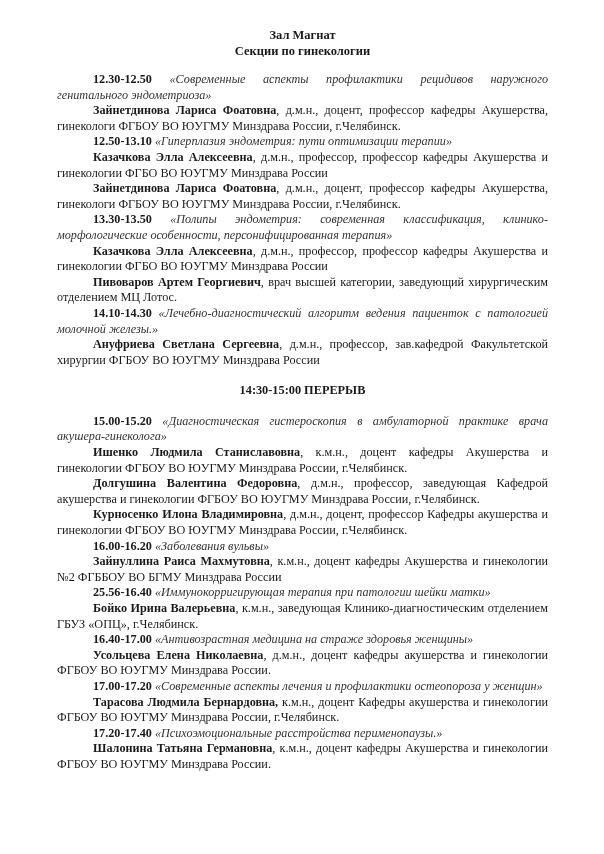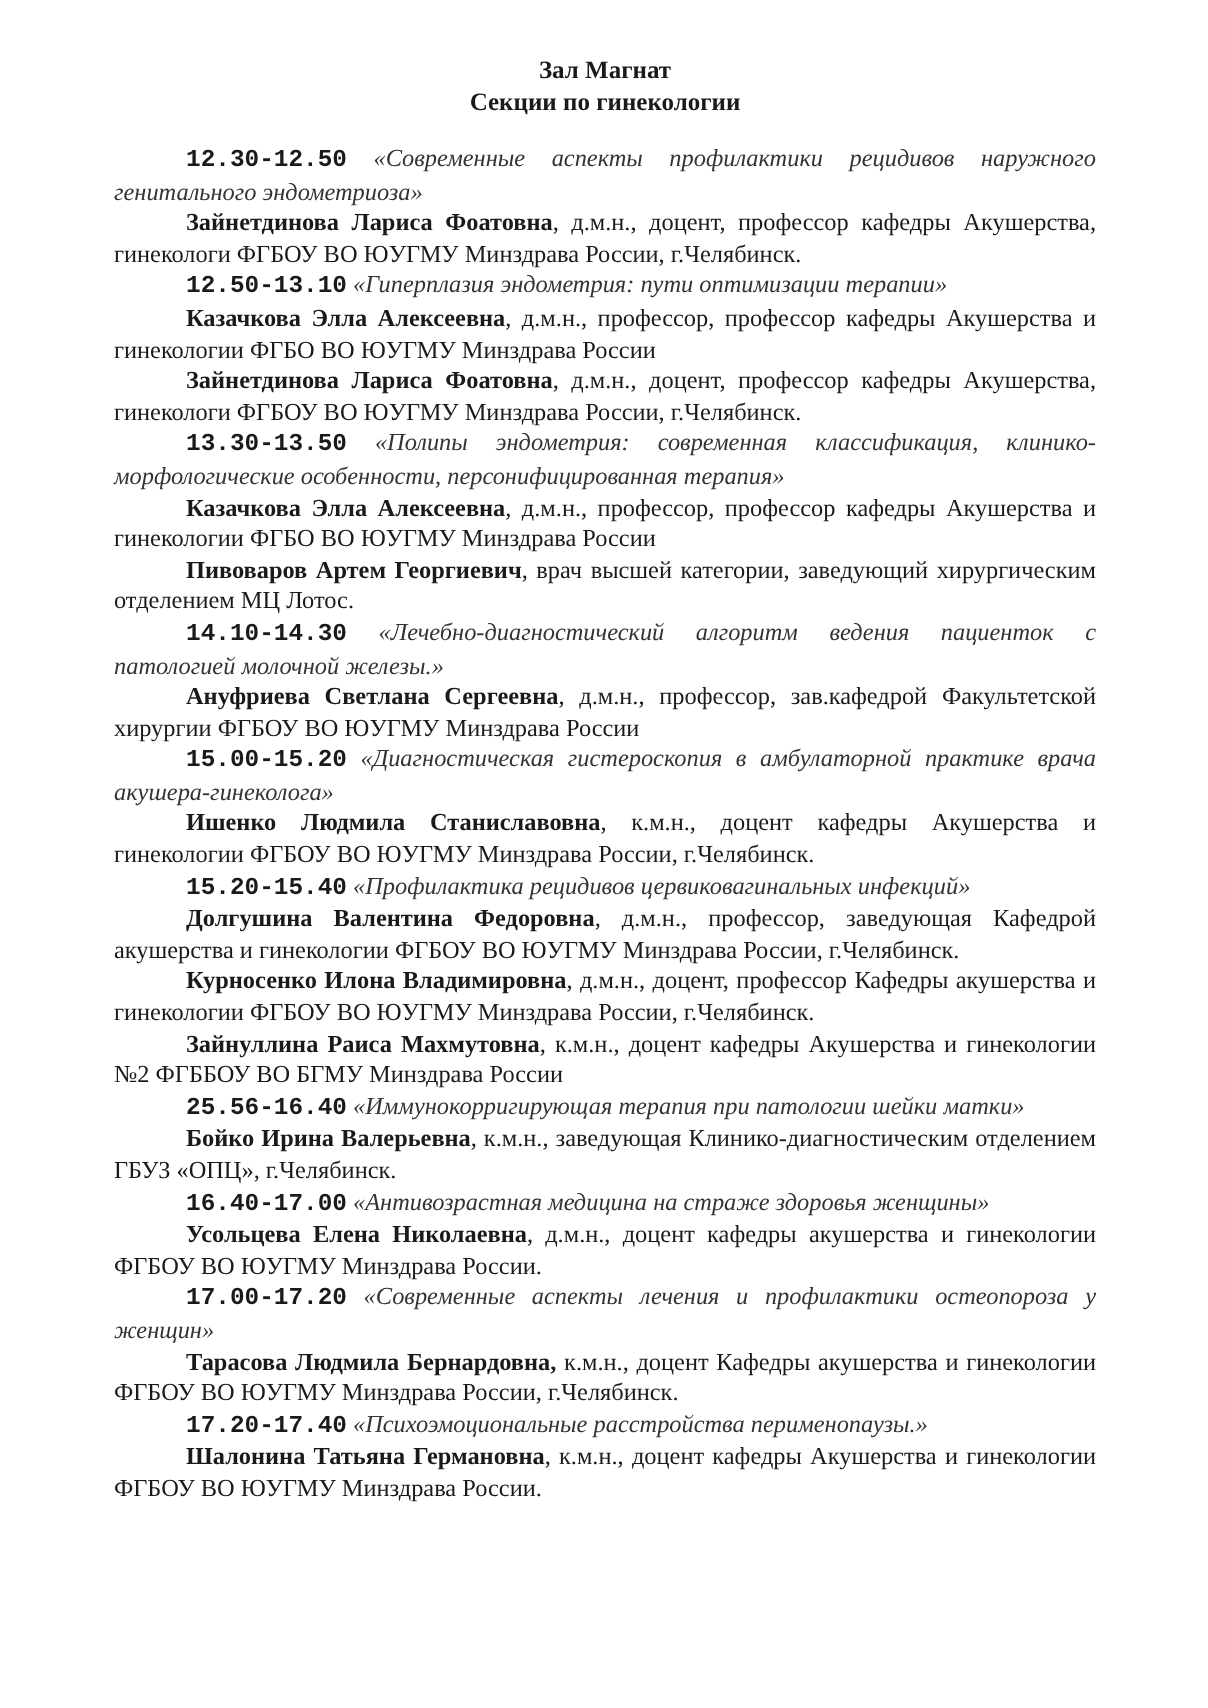--- a/index.html
+++ b/index.html
@@ -5,21 +5,21 @@
   html, body { margin: 0; padding: 0; background: #ffffff; }
   body { width: 604px; height: 854px; position: relative; overflow: hidden; }
   .page {
     position: absolute; left: 57px; top: 26px; width: 491px;
     font-family: "Liberation Serif", "DejaVu Serif", serif;
     font-size: 12.2px; line-height: 15.6px; color: #1a1a1a;
   }
   .title { text-align: center; font-weight: bold; font-size: 12.5px; line-height: 15.5px; }
   .title-block { margin-top: 2px; margin-bottom: 13px; }
   .entry p { margin: 0; text-align: justify; text-indent: 36px; }
-  .time { font-weight: bold; font-family: Liberation Mono, monospace; }
+  .time { font-weight: bold; }
   .topic { font-style: italic; color: #333; }
   .speaker { font-weight: bold; }
   .break { text-align: center; font-weight: bold; margin: 15px 0 15px 0; font-size: 12.3px; }
 </style>
 </head>
 <body>
 
 <div class="page">
   <div class="title-block">
     <div class="title">Зал Магнат</div>
@@ -44,34 +44,35 @@
       </div>
       <div class="entry">
         <p><span class="speaker">Пивоваров Артем Георгиевич</span><span class="details">, врач высшей категории, заведующий хирургическим отделением МЦ Лотос.</span></p>
       </div>
       <div class="entry">
         <p><span class="time">14.10-14.30</span> <span class="topic">«Лечебно-диагностический алгоритм ведения пациенток с патологией молочной железы.»</span></p>
         <p><span class="speaker">Ануфриева Светлана Сергеевна</span><span class="details">, д.м.н., профессор, зав.кафедрой Факультетской хирургии ФГБОУ ВО ЮУГМУ Минздрава России</span></p>
       </div>
     </div>
 
+  <div class="break">14:30-15:00 ПЕРЕРЫВ</div>
 
   <div id="s2">
       <div class="entry">
         <p><span class="time">15.00-15.20</span> <span class="topic">«Диагностическая гистероскопия в амбулаторной практике врача акушера-гинеколога»</span></p>
         <p><span class="speaker">Ишенко Людмила Станиславовна</span><span class="details">, к.м.н., доцент кафедры Акушерства и гинекологии ФГБОУ ВО ЮУГМУ Минздрава России, г.Челябинск.</span></p>
       </div>
       <div class="entry">
-        <p><span class="time">15.20-15.40</span> <span class="topic">«Профилактика рецидивов цервиковагинальных инфекций»</span></p>
         <p><span class="speaker">Долгушина Валентина Федоровна</span><span class="details">, д.м.н., профессор, заведующая Кафедрой акушерства и гинекологии ФГБОУ ВО ЮУГМУ Минздрава России, г.Челябинск.</span></p>
       </div>
       <div class="entry">
         <p><span class="speaker">Курносенко Илона Владимировна</span><span class="details">, д.м.н., доцент, профессор Кафедры акушерства и гинекологии ФГБОУ ВО ЮУГМУ Минздрава России, г.Челябинск.</span></p>
       </div>
       <div class="entry">
+        <p><span class="time">16.00-16.20</span> <span class="topic">«Заболевания вульвы»</span></p>
         <p><span class="speaker">Зайнуллина Раиса Махмутовна</span><span class="details">, к.м.н., доцент кафедры Акушерства и гинекологии №2 ФГББОУ ВО БГМУ Минздрава России</span></p>
       </div>
       <div class="entry">
         <p><span class="time">25.56-16.40</span> <span class="topic">«Иммунокорригирующая терапия при патологии шейки матки»</span></p>
         <p><span class="speaker">Бойко Ирина Валерьевна</span><span class="details">, к.м.н., заведующая Клинико-диагностическим отделением ГБУЗ «ОПЦ», г.Челябинск.</span></p>
       </div>
       <div class="entry">
         <p><span class="time">16.40-17.00</span> <span class="topic">«Антивозрастная медицина на страже здоровья женщины»</span></p>
         <p><span class="speaker">Усольцева Елена Николаевна</span><span class="details">, д.м.н., доцент кафедры акушерства и гинекологии ФГБОУ ВО ЮУГМУ Минздрава России.</span></p>
       </div>

